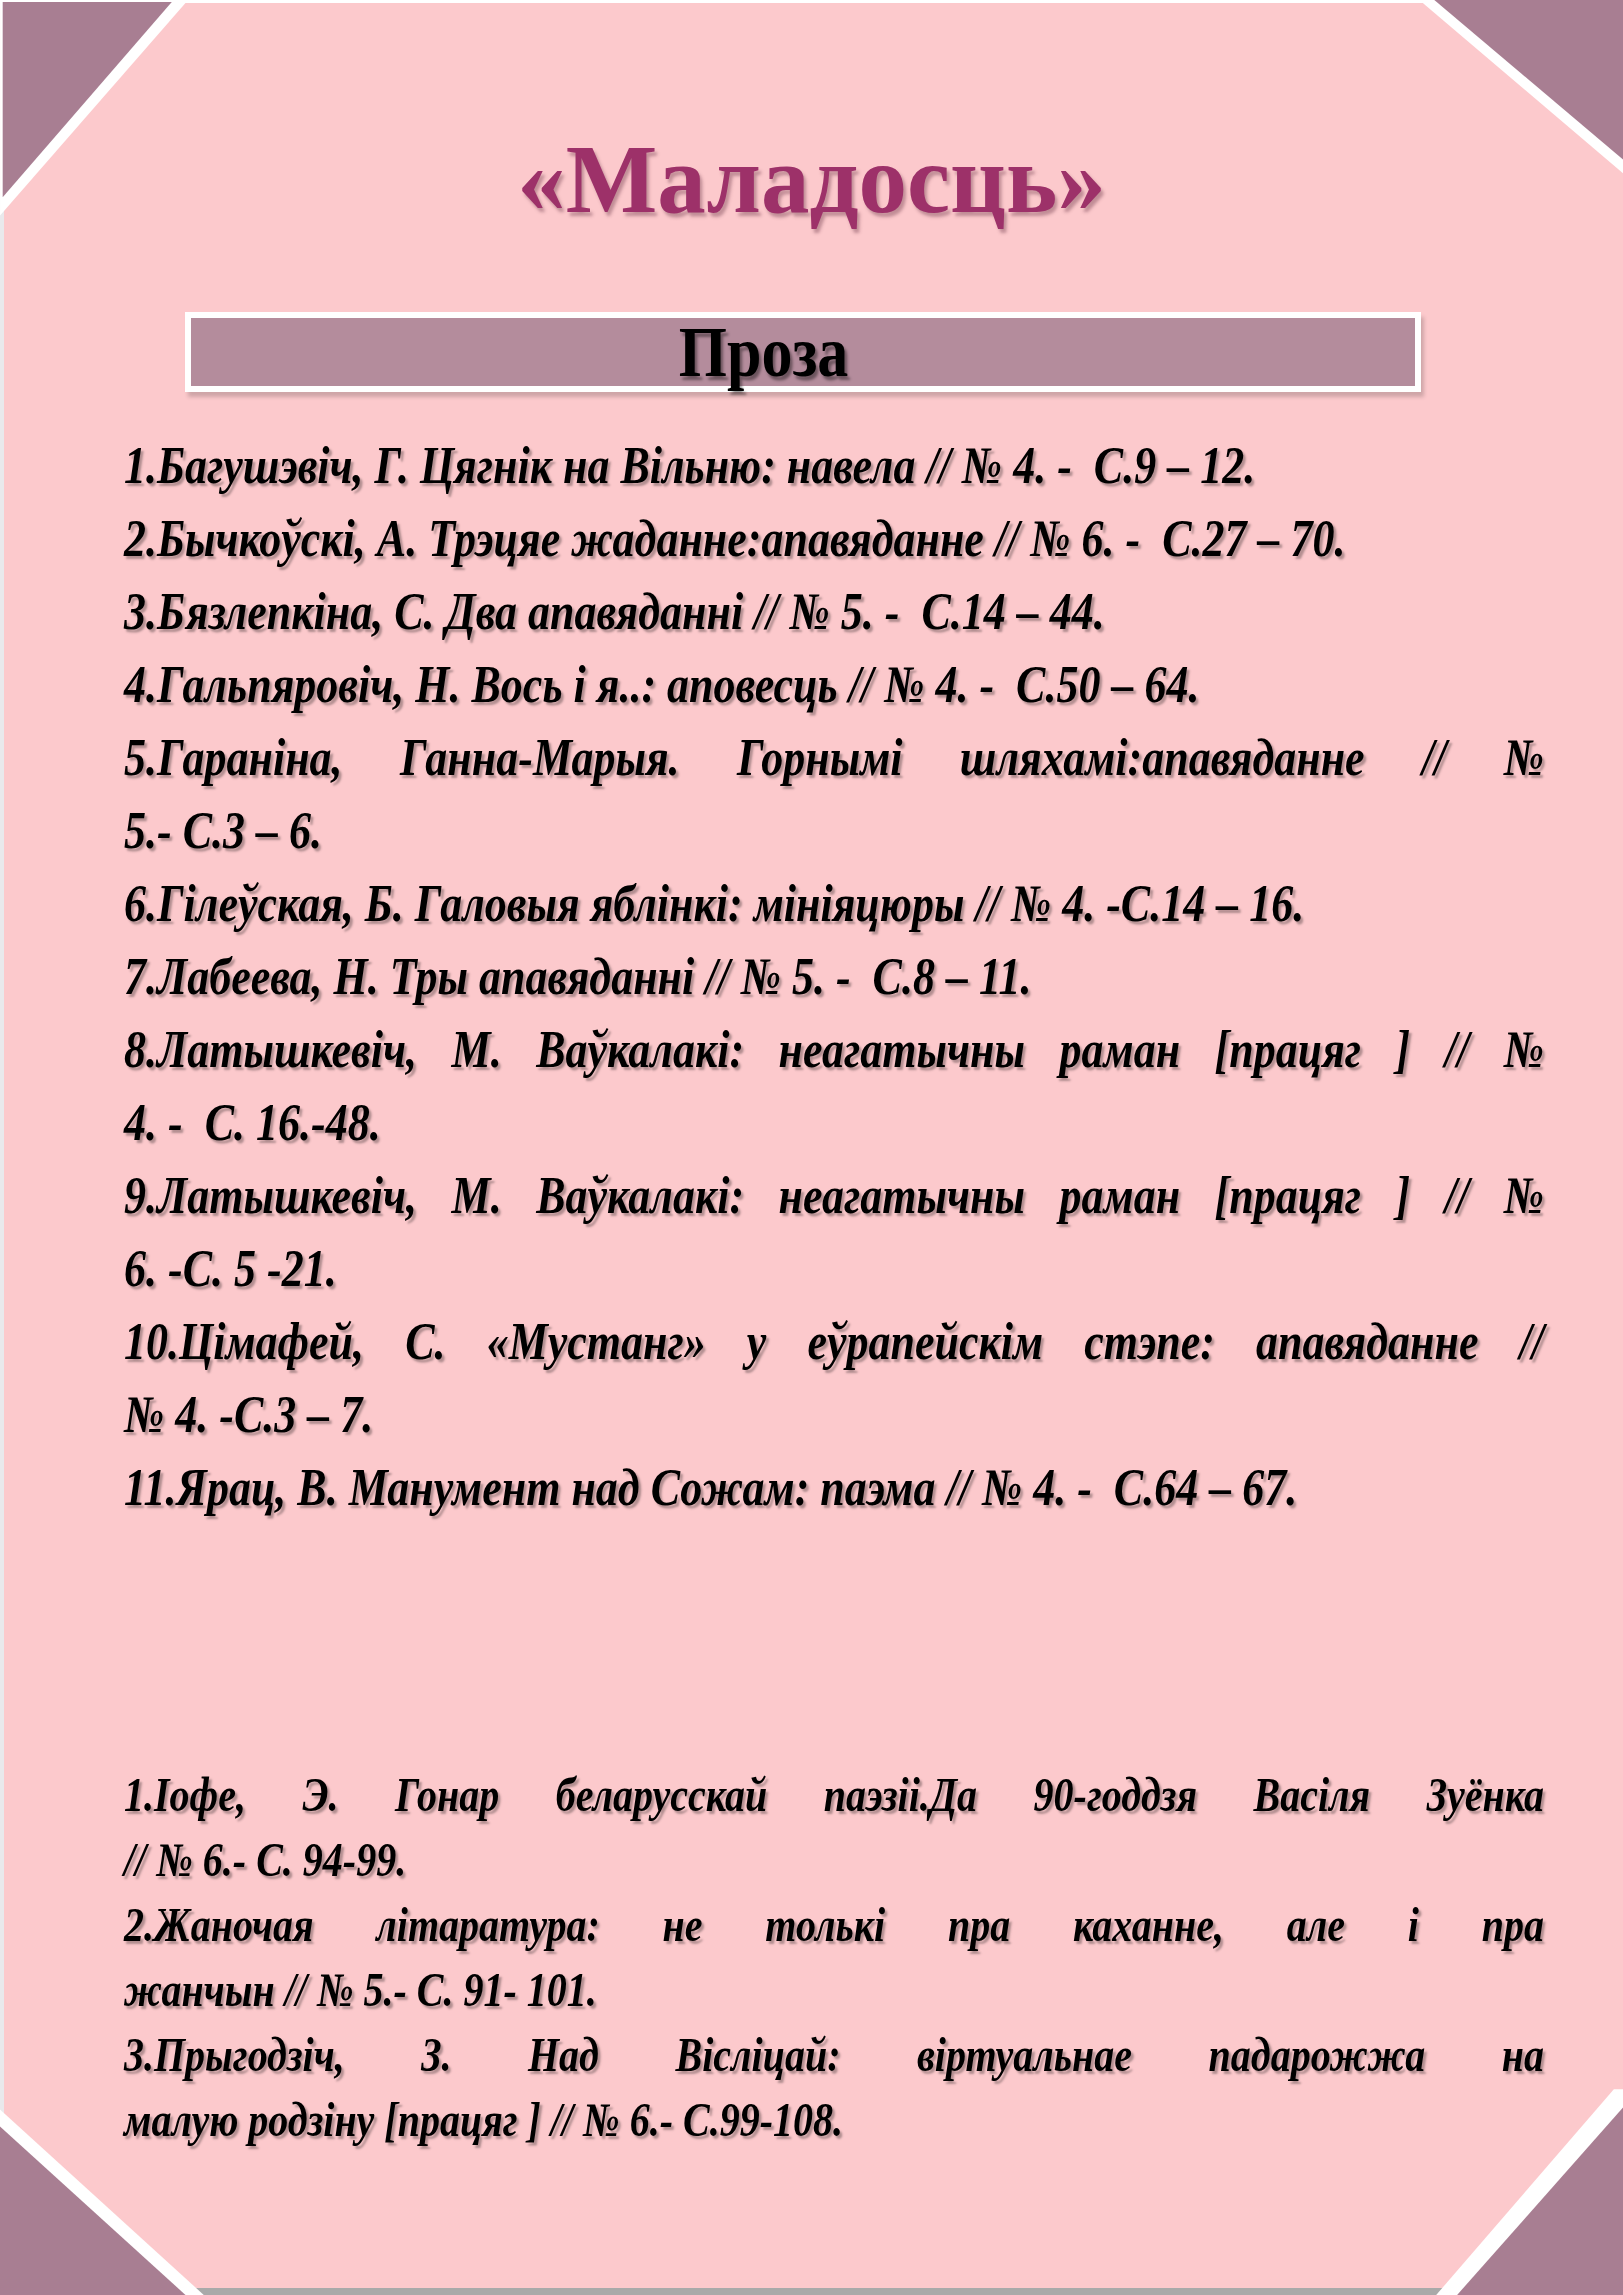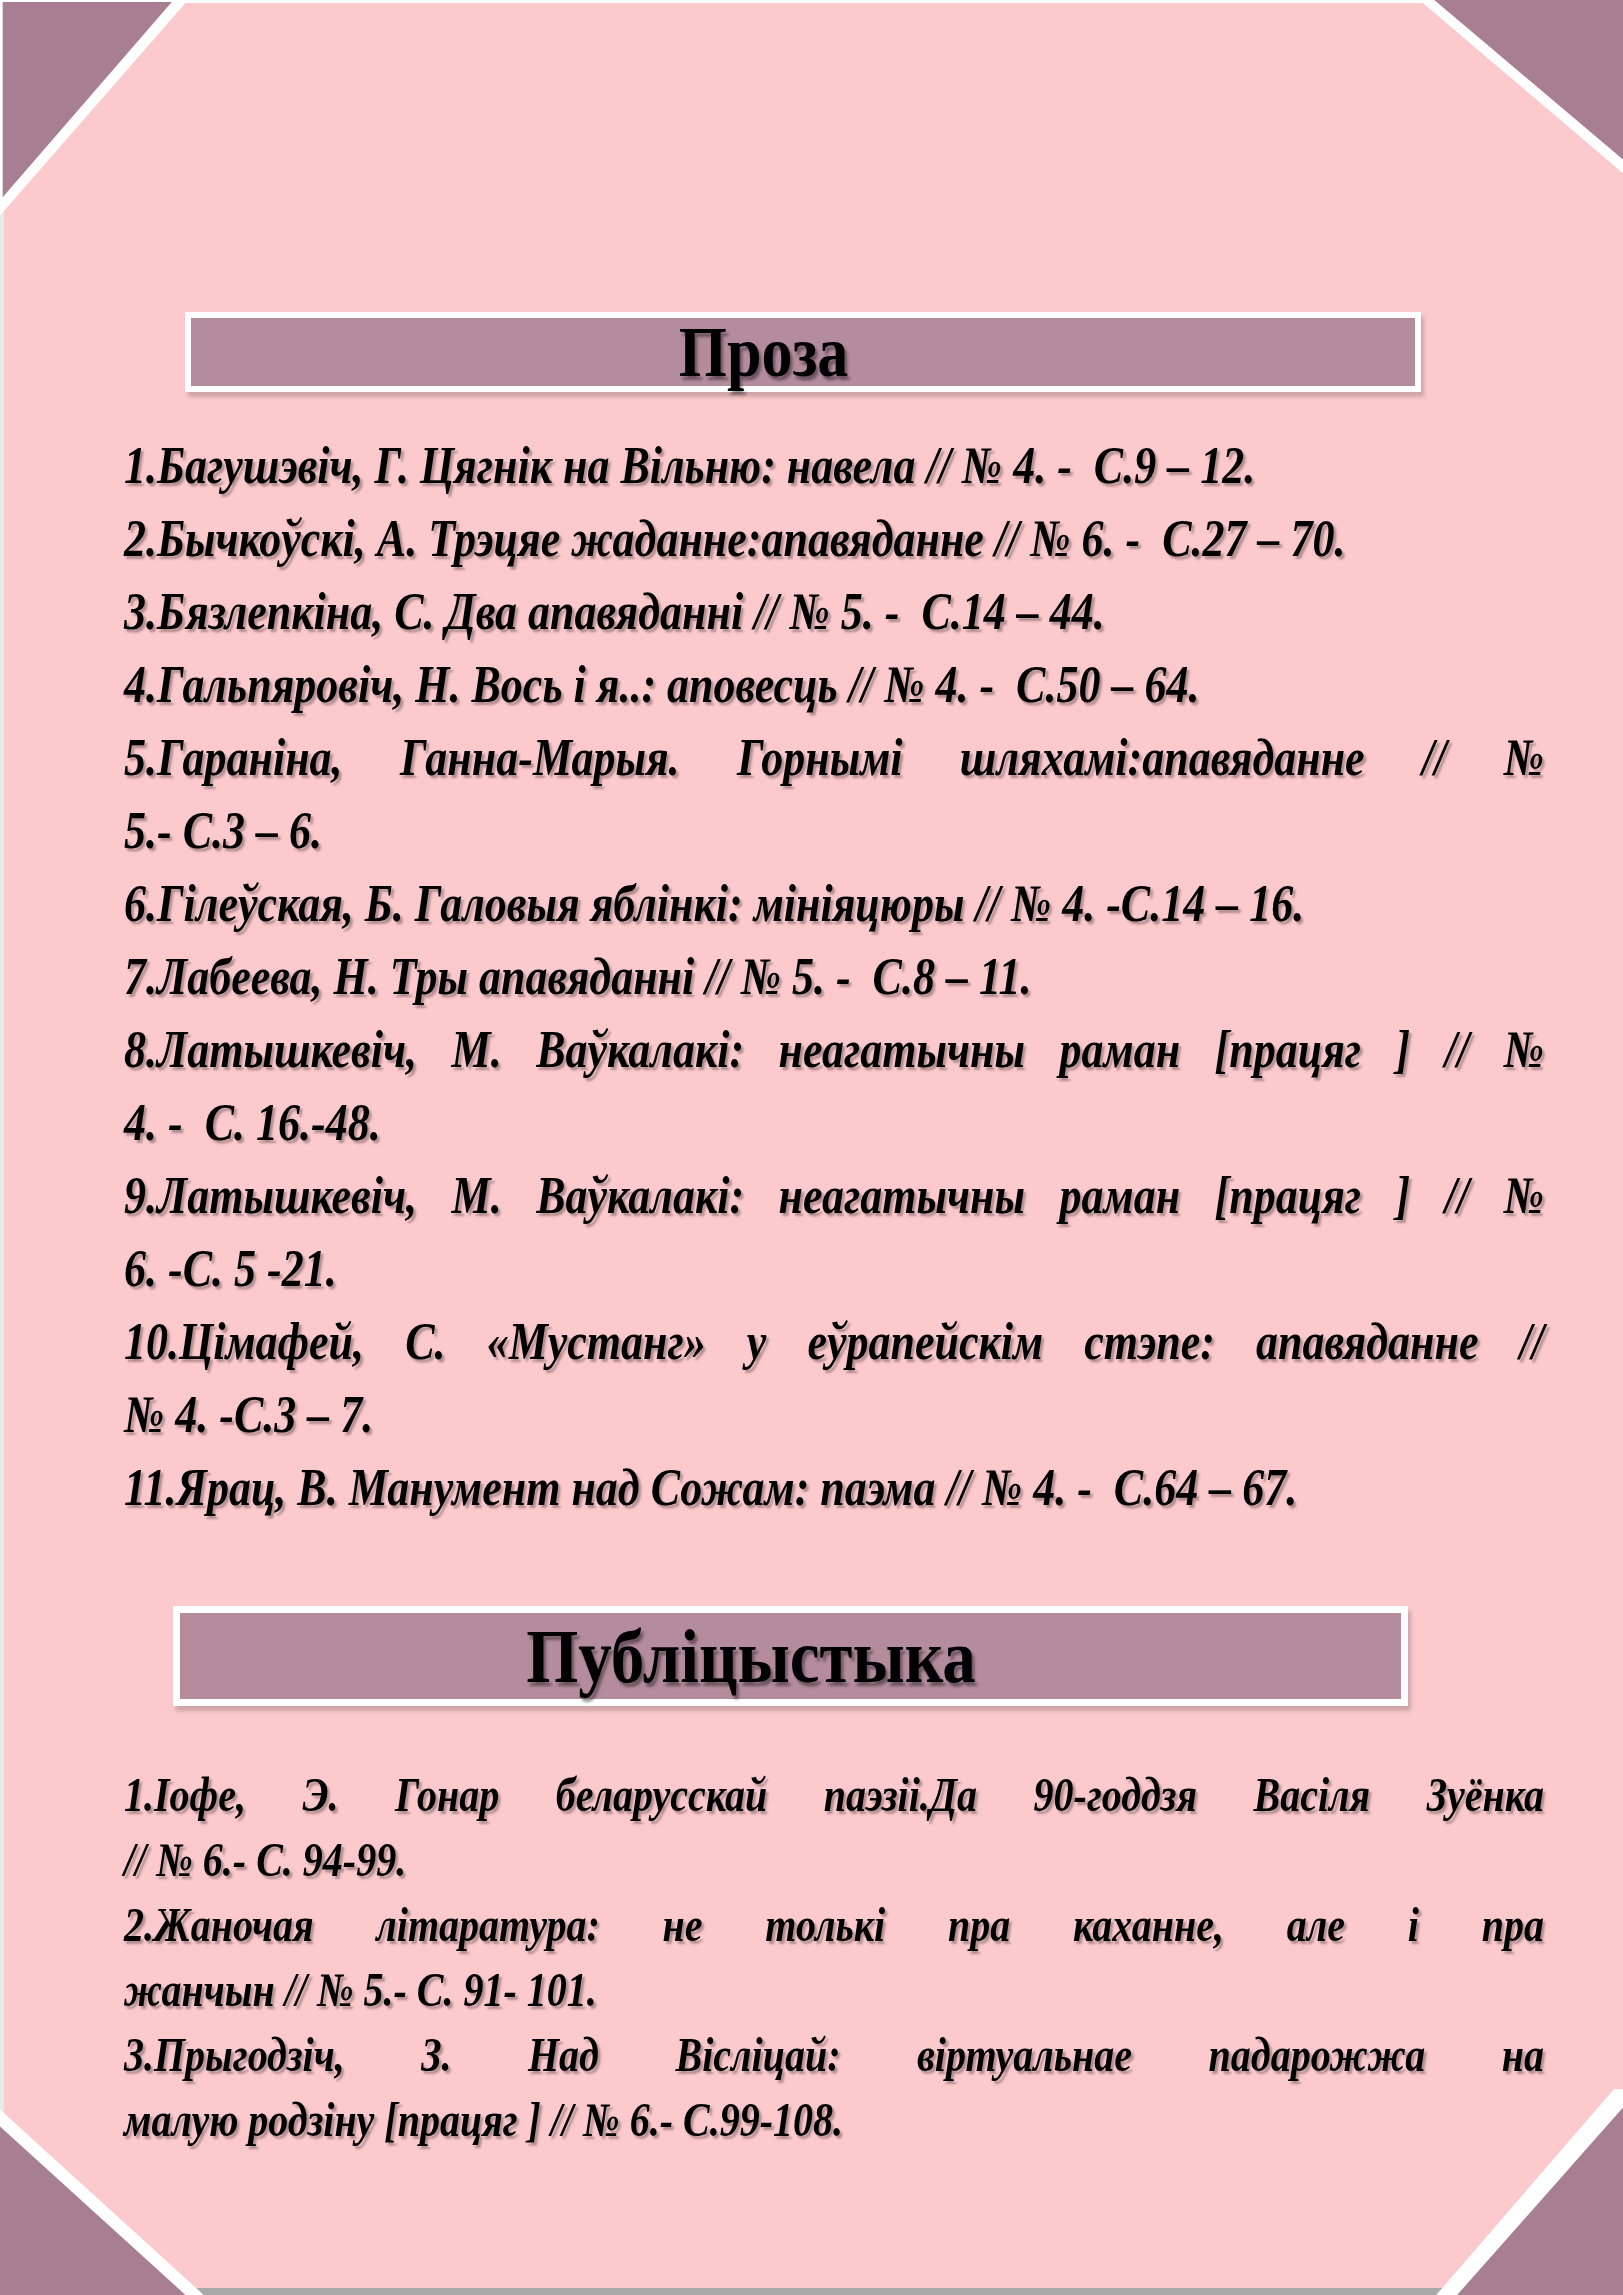--- a/index.html
+++ b/index.html
@@ -82,20 +82,21 @@
   </svg>
   <svg class="corner bl" width="209" height="196" viewBox="0 0 320 300">
     <polygon points="0,16 312,300 0,300" fill="#ffffff"></polygon>
     <polygon points="0,42 284,300 0,300" fill="#a87e92"></polygon>
   </svg>
   <svg class="corner br" width="209" height="211" viewBox="0 0 320 323">
     <polygon points="306,8 320,8 320,323 34,323" fill="#ffffff"></polygon>
     <polygon points="320,36 320,323 66,323" fill="#a87e92"></polygon>
   </svg>
 
+  <div class="title">«Маладосць»</div>
 
   <div class="bar bar1">
     <span class="bar-label">Проза</span>
   </div>
 
   <div class="list list1">
       <div class="line">1.Багушэвіч, Г. Цягнік на Вільню: навела // № 4. -  С.9 – 12.</div>
       <div class="line">2.Бычкоўскі, А. Трэцяе жаданне:апавяданне // № 6. -  С.27 – 70.</div>
       <div class="line">3.Бязлепкіна, С. Два апавяданні // № 5. -  С.14 – 44.</div>
       <div class="line">4.Гальпяровіч, Н. Вось і я..: аповесць // № 4. -  С.50 – 64.</div>
@@ -105,23 +106,20 @@
       <div class="line">7.Лабеева, Н. Тры апавяданні // № 5. -  С.8 – 11.</div>
       <div class="line j">8.Латышкевіч, М. Ваўкалакі: неагатычны раман [працяг ]  // №</div>
       <div class="line">4. -  С. 16.-48.</div>
       <div class="line j">9.Латышкевіч, М. Ваўкалакі: неагатычны раман [працяг ]  // №</div>
       <div class="line">6. -С. 5 -21.</div>
       <div class="line j">10.Цімафей, С.  «Мустанг» у еўрапейскім стэпе: апавяданне  //</div>
       <div class="line">№ 4. -С.3 – 7.</div>
       <div class="line">11.Ярац, В. Манумент над Сожам: паэма // № 4. -  С.64 – 67.</div>
     </div>
 
-  <div class="bar bar2">
-    <span class="bar-label">Публіцыстыка</span>
-  </div>
 
   <div class="list list2">
       <div class="line j">1.Іофе, Э. Гонар беларусскай паэзіі.Да 90-годдзя Васіля Зуёнка</div>
       <div class="line">// № 6.- С. 94-99.</div>
       <div class="line j">2.Жаночая літаратура: не толькі пра каханне, але і пра</div>
       <div class="line">жанчын // № 5.- С. 91- 101.</div>
       <div class="line j">3.Прыгодзіч, З. Над Вісліцай: віртуальнае падарожжа на</div>
       <div class="line">малую родзіну [працяг ] // № 6.- С.99-108.</div>
     </div>
 

